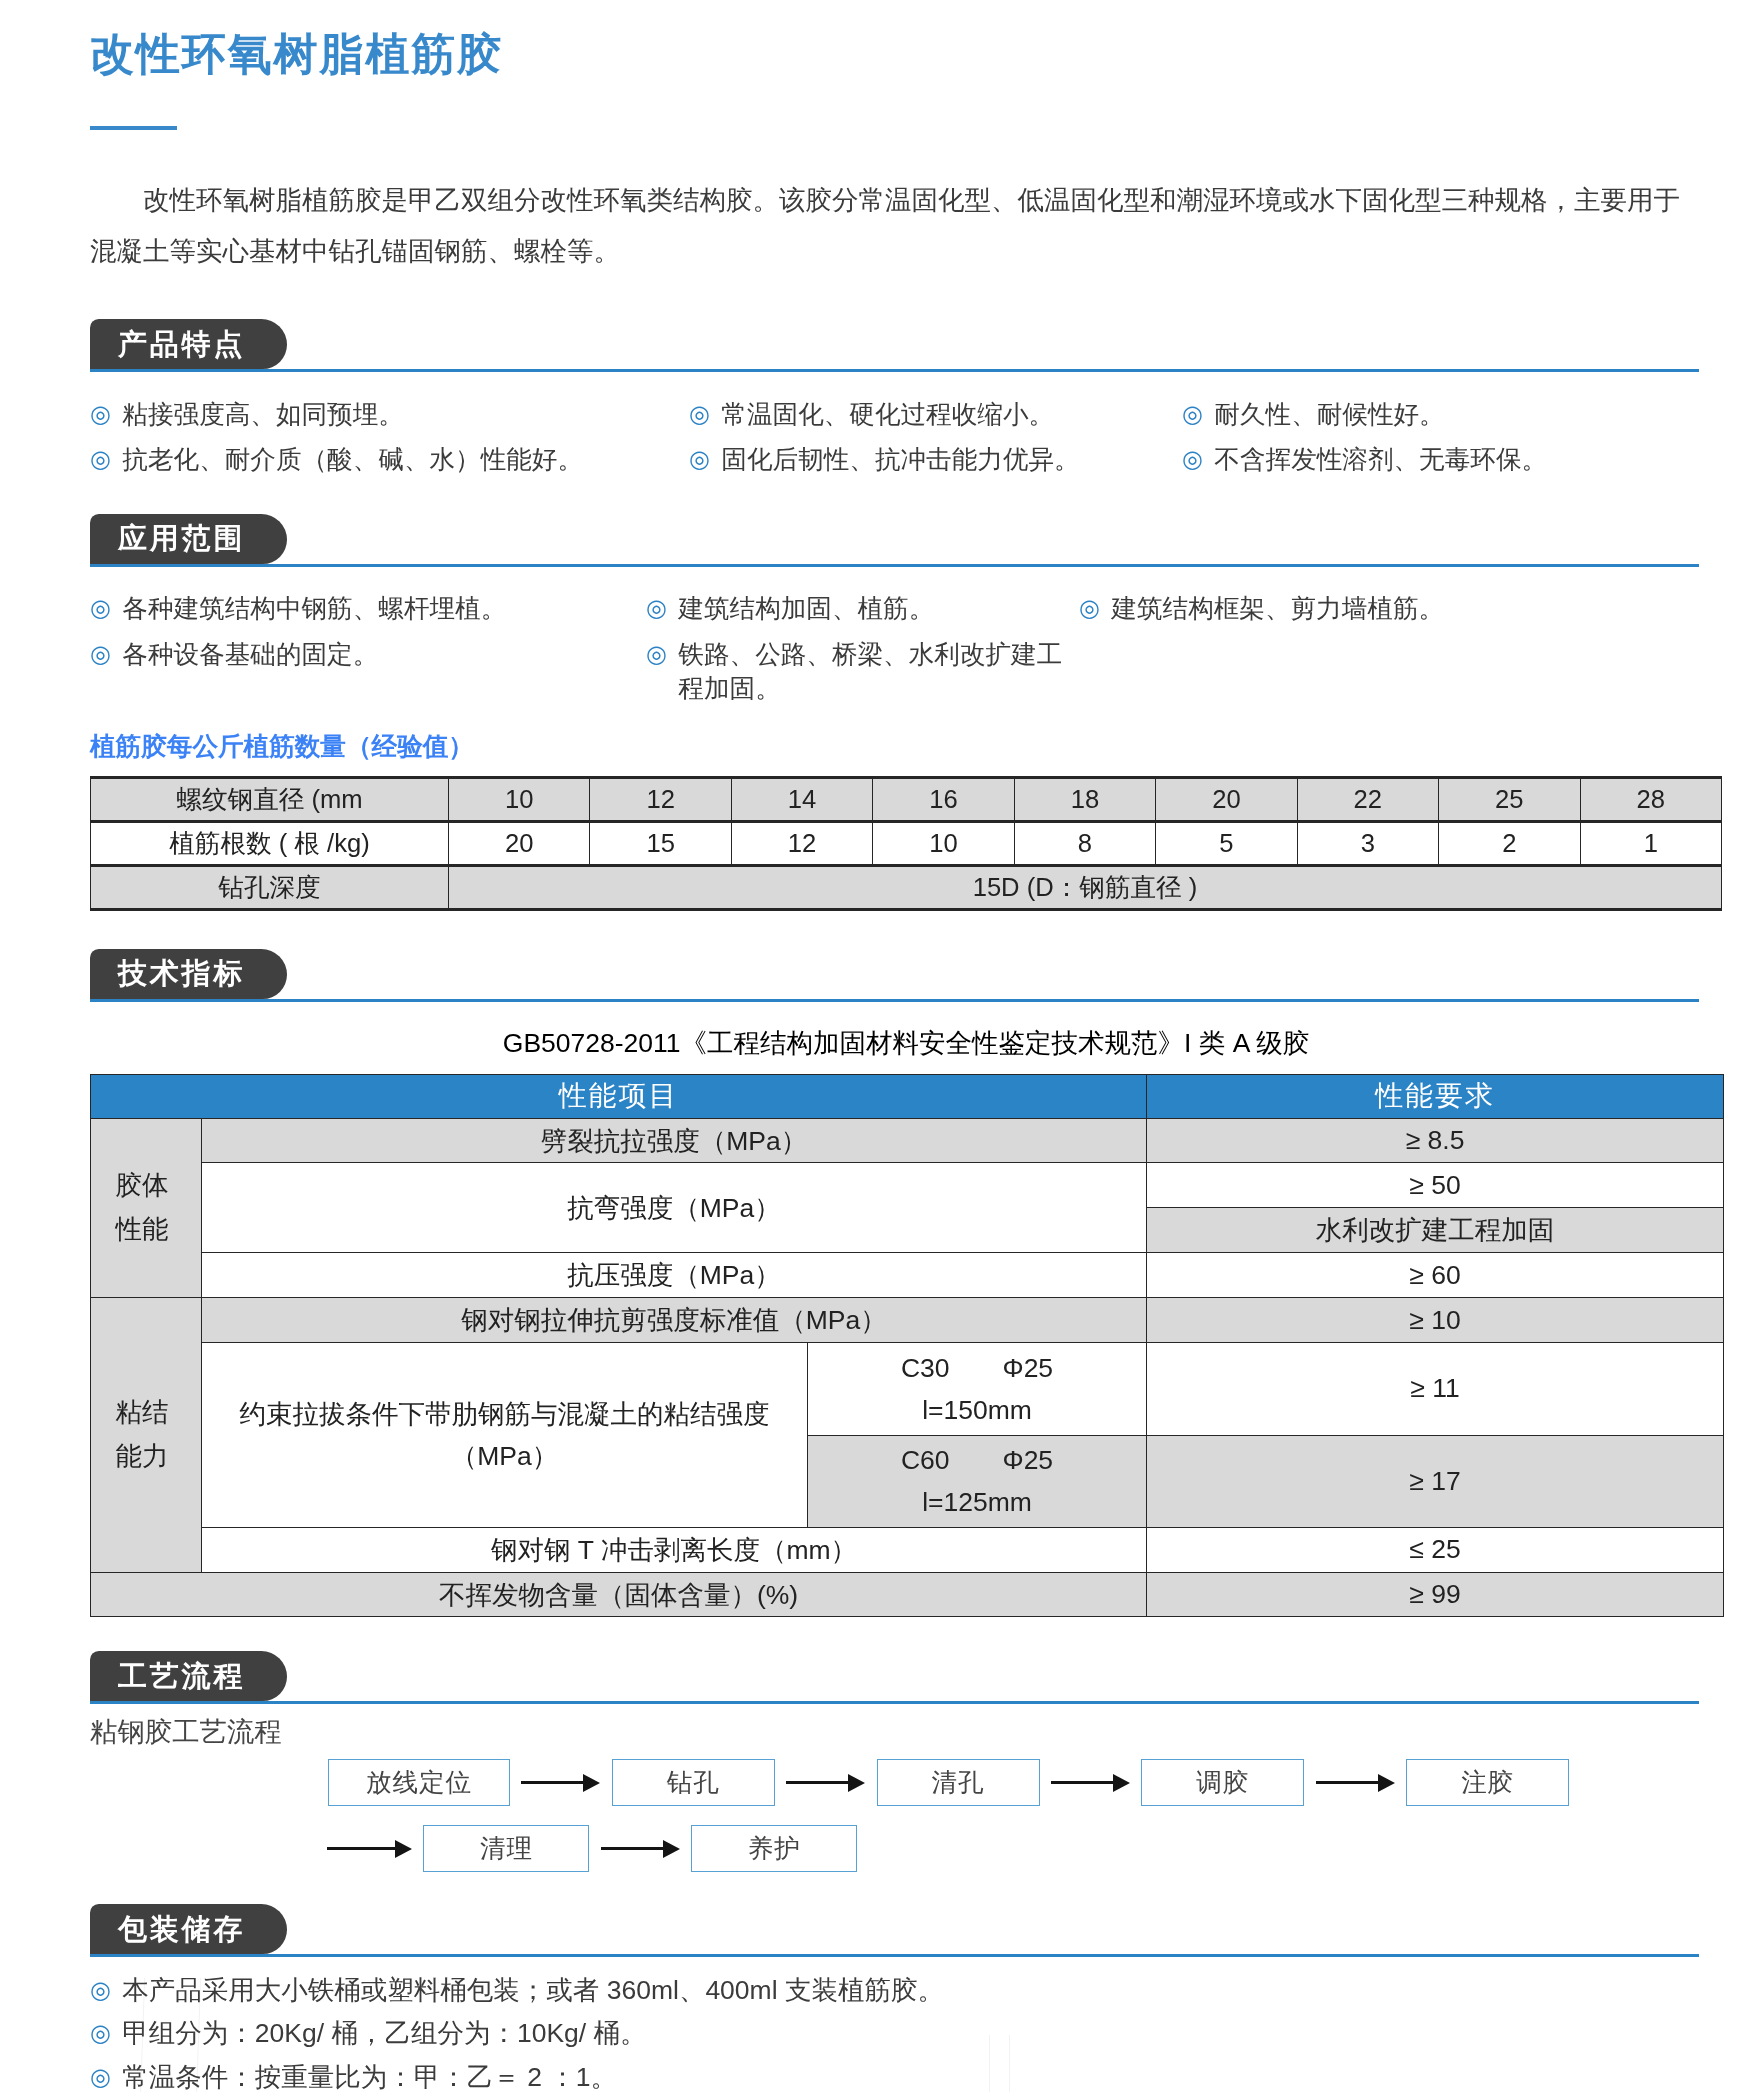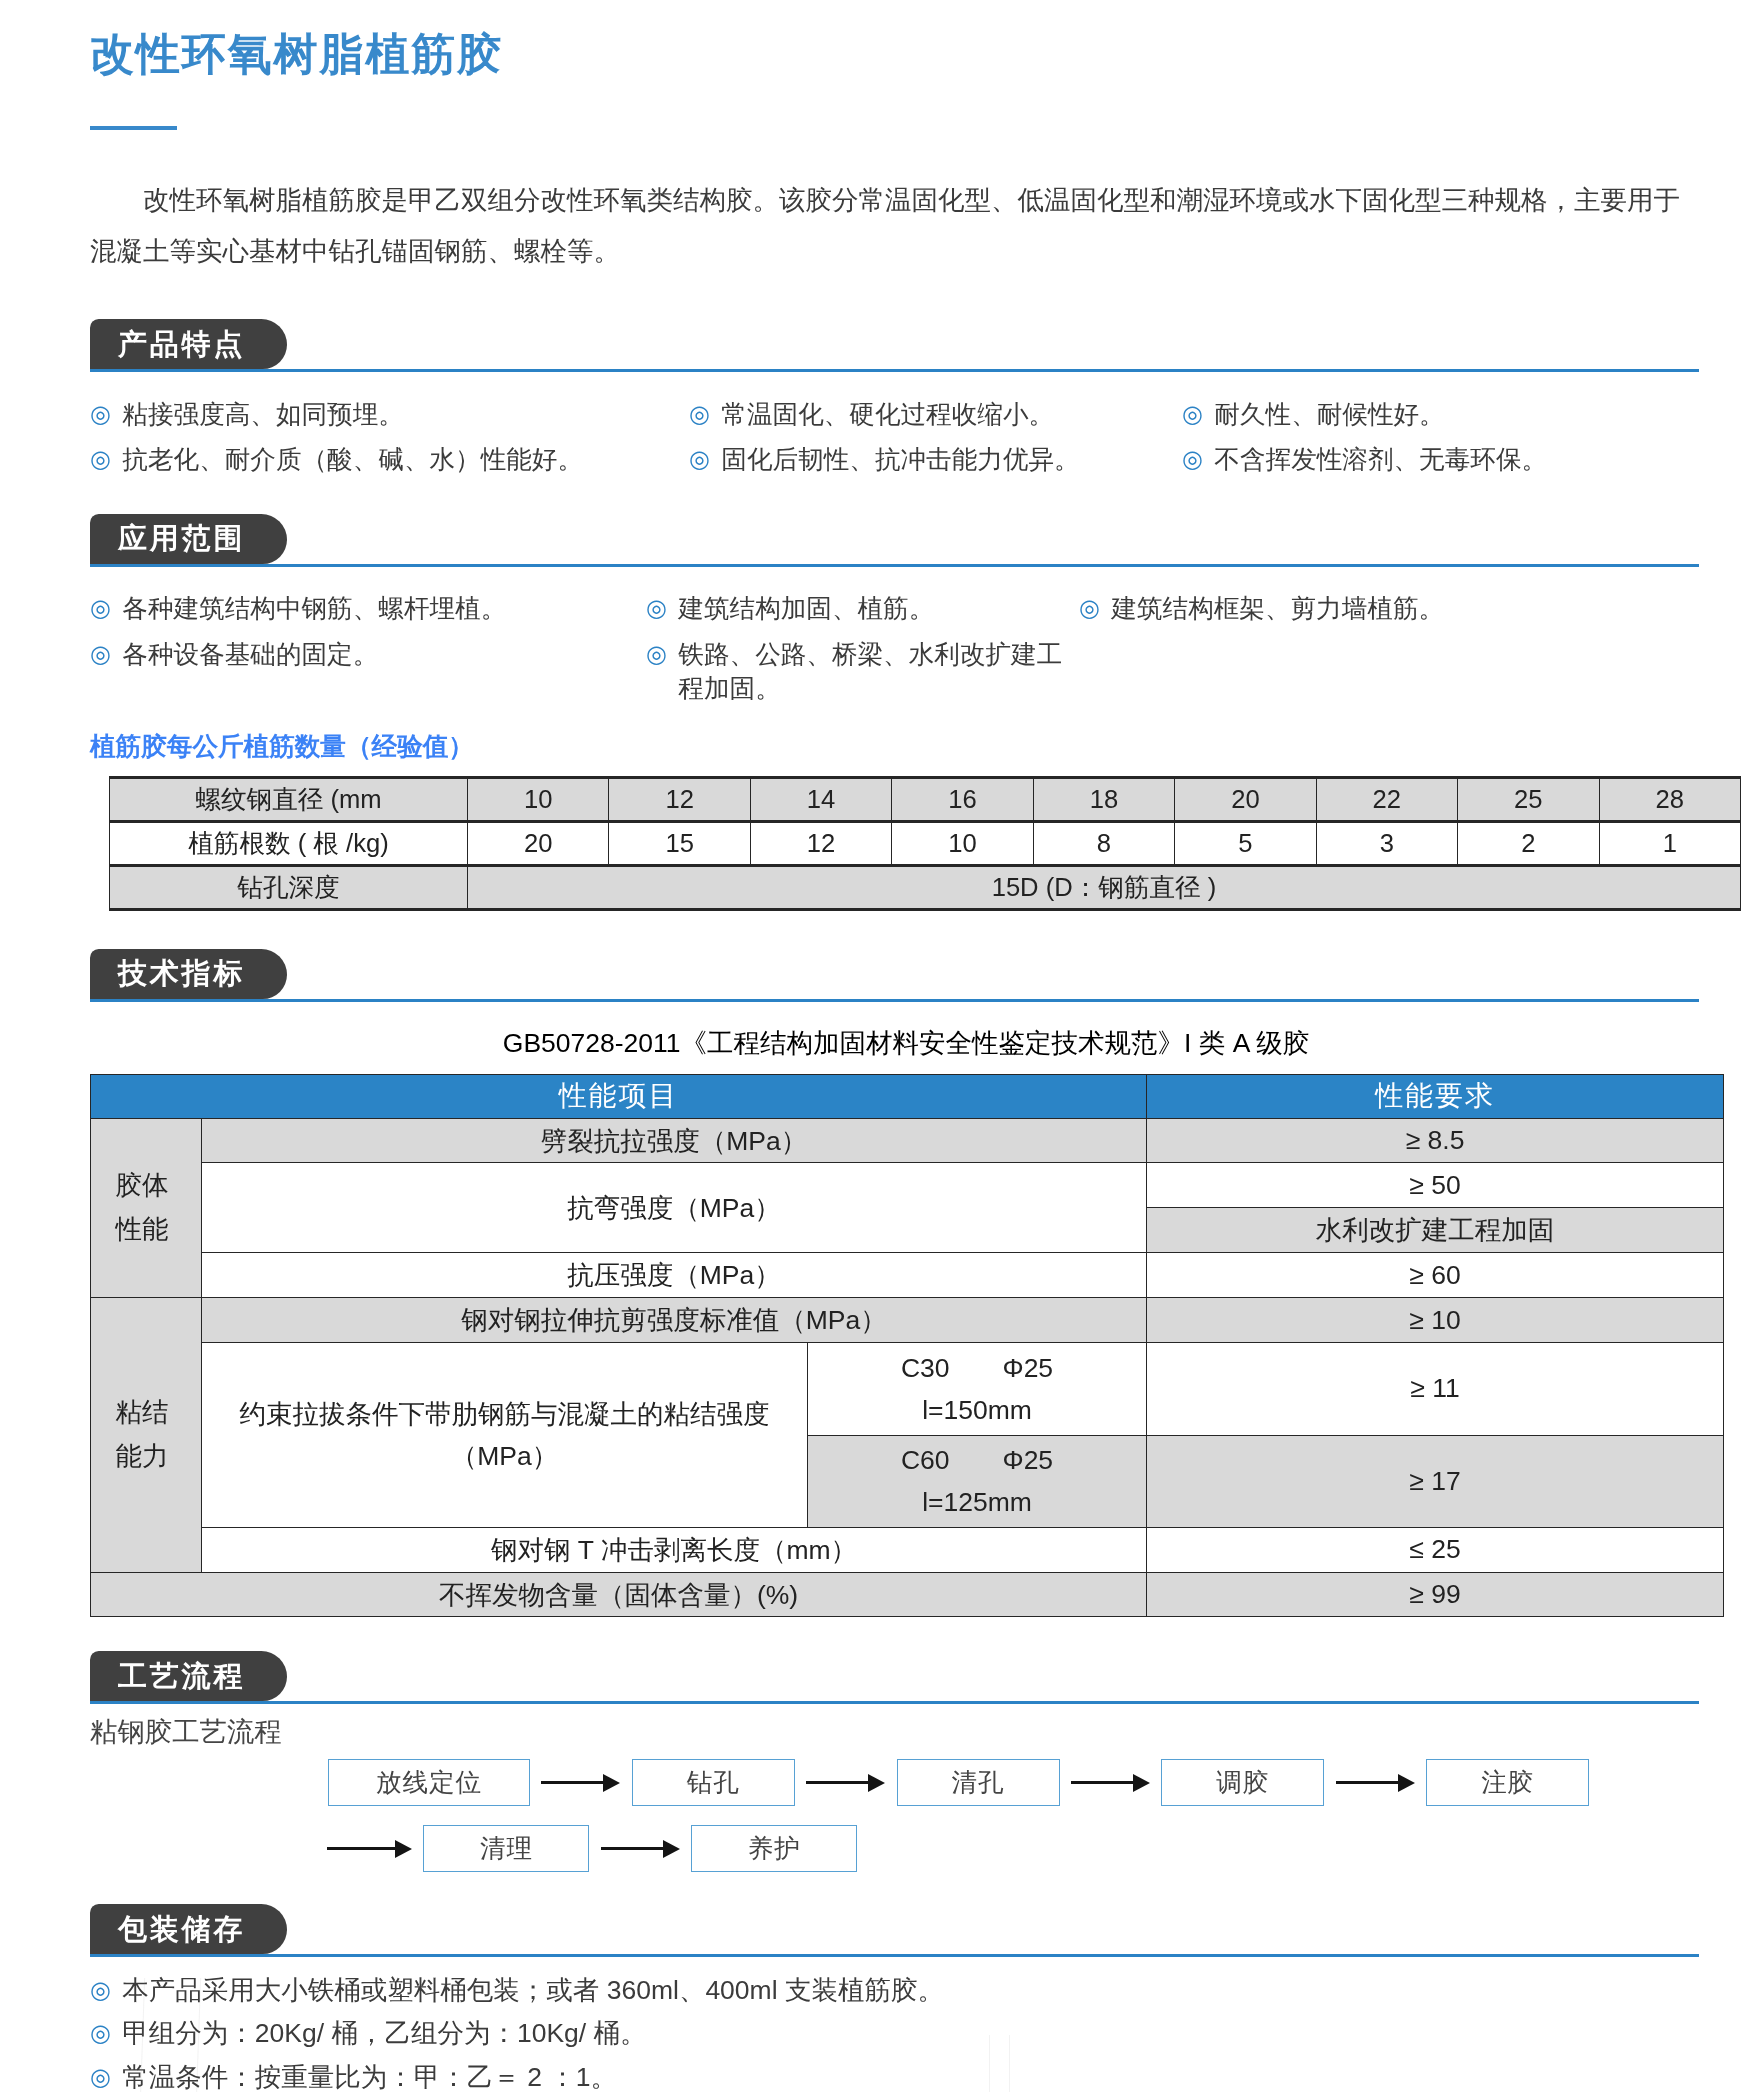--- a/index.html
+++ b/index.html
@@ -26,21 +26,21 @@
   .features-grid { grid-template-columns:599px 493px 1fr; width:1632px; }
   .apps-grid { grid-template-columns:556px 433px 1fr; width:1632px; }
   .pack-list { display:grid; grid-template-columns:1fr; row-gap:11.4px; margin-top:17px;
     font-size:26.5px; line-height:32px; width:1632px; }
   .bullet { display:flex; align-items:flex-start; color:#3b3b3b; }
   .bullet .dot { color:#2b82c5; font-size:24px; margin-right:11.4px; line-height:inherit; }
 
   
   .dosage-title { margin-top:24.6px; font-size:25.6px; font-weight:bold; color:#3b82f6; }
   table.dosage { border-collapse:collapse; table-layout:fixed; width:1632px;
-    margin-top:11.4px; font-size:25.6px; color:#222;margin-left:19px; }
+    margin-top:11.4px; font-size:25.6px; color:#222; }
   table.dosage td { border-left:1.9px solid #262626; border-right:1.9px solid #262626;
     border-top:3.8px solid #262626; border-bottom:3.8px solid #262626;
     text-align:center; height:44px; padding:0; }
   .gray { background:#d9d9d9; }
 
   
   .tech-subtitle { margin-top:23px; width:1632px; text-align:center; font-size:26.5px; color:#000000; }
   table.tech { border-collapse:collapse; table-layout:fixed; width:1632px; margin-top:13.2px;
     font-size:26.5px; color:#222; text-align:center; }
   table.tech th { background:#2b84c6; color:#ffffff; font-weight:normal; font-size:28px;
@@ -51,21 +51,21 @@
   .h44{height:42px} .h48{height:45px} .h42{height:40px} .h96{height:91px}
 
   
   .flow-label { margin-top:9.5px; font-size:27.4px; color:#454545; }
   .flow-row { display:flex; align-items:center; }
   .flow-row1 { margin-top:9.5px; margin-left:238px; }
   .flow-row2 { margin-top:19px; margin-left:237px; }
   .flow-box { border:1.9px solid #57a1d4; background:#fff; height:47px; display:flex;
     align-items:center; justify-content:center; font-size:25.6px; color:#444;
     letter-spacing:0.9px; }
-  .w192{width:202px} .w172{width:163px} .w175{width:166px}
+  .w192{width:182px} .w172{width:163px} .w175{width:166px}
   .arrow { display:flex; align-items:center; margin:0 11.4px; }
   .arrow .shaft { width:62px; height:2.8px; background:#141414; }
   .arrow .head { width:0; height:0; border-left:17px solid #141414;
     border-top:9.5px solid transparent; border-bottom:9.5px solid transparent; }
   .lead-arrow { margin-left:0; margin-right:11.4px; }
   .lead-arrow .shaft { width:68px; }
 
   
   .mt44{margin-top:42px} .mt40{margin-top:38px} .mt36{margin-top:34px} .mt34{margin-top:32px}
 

